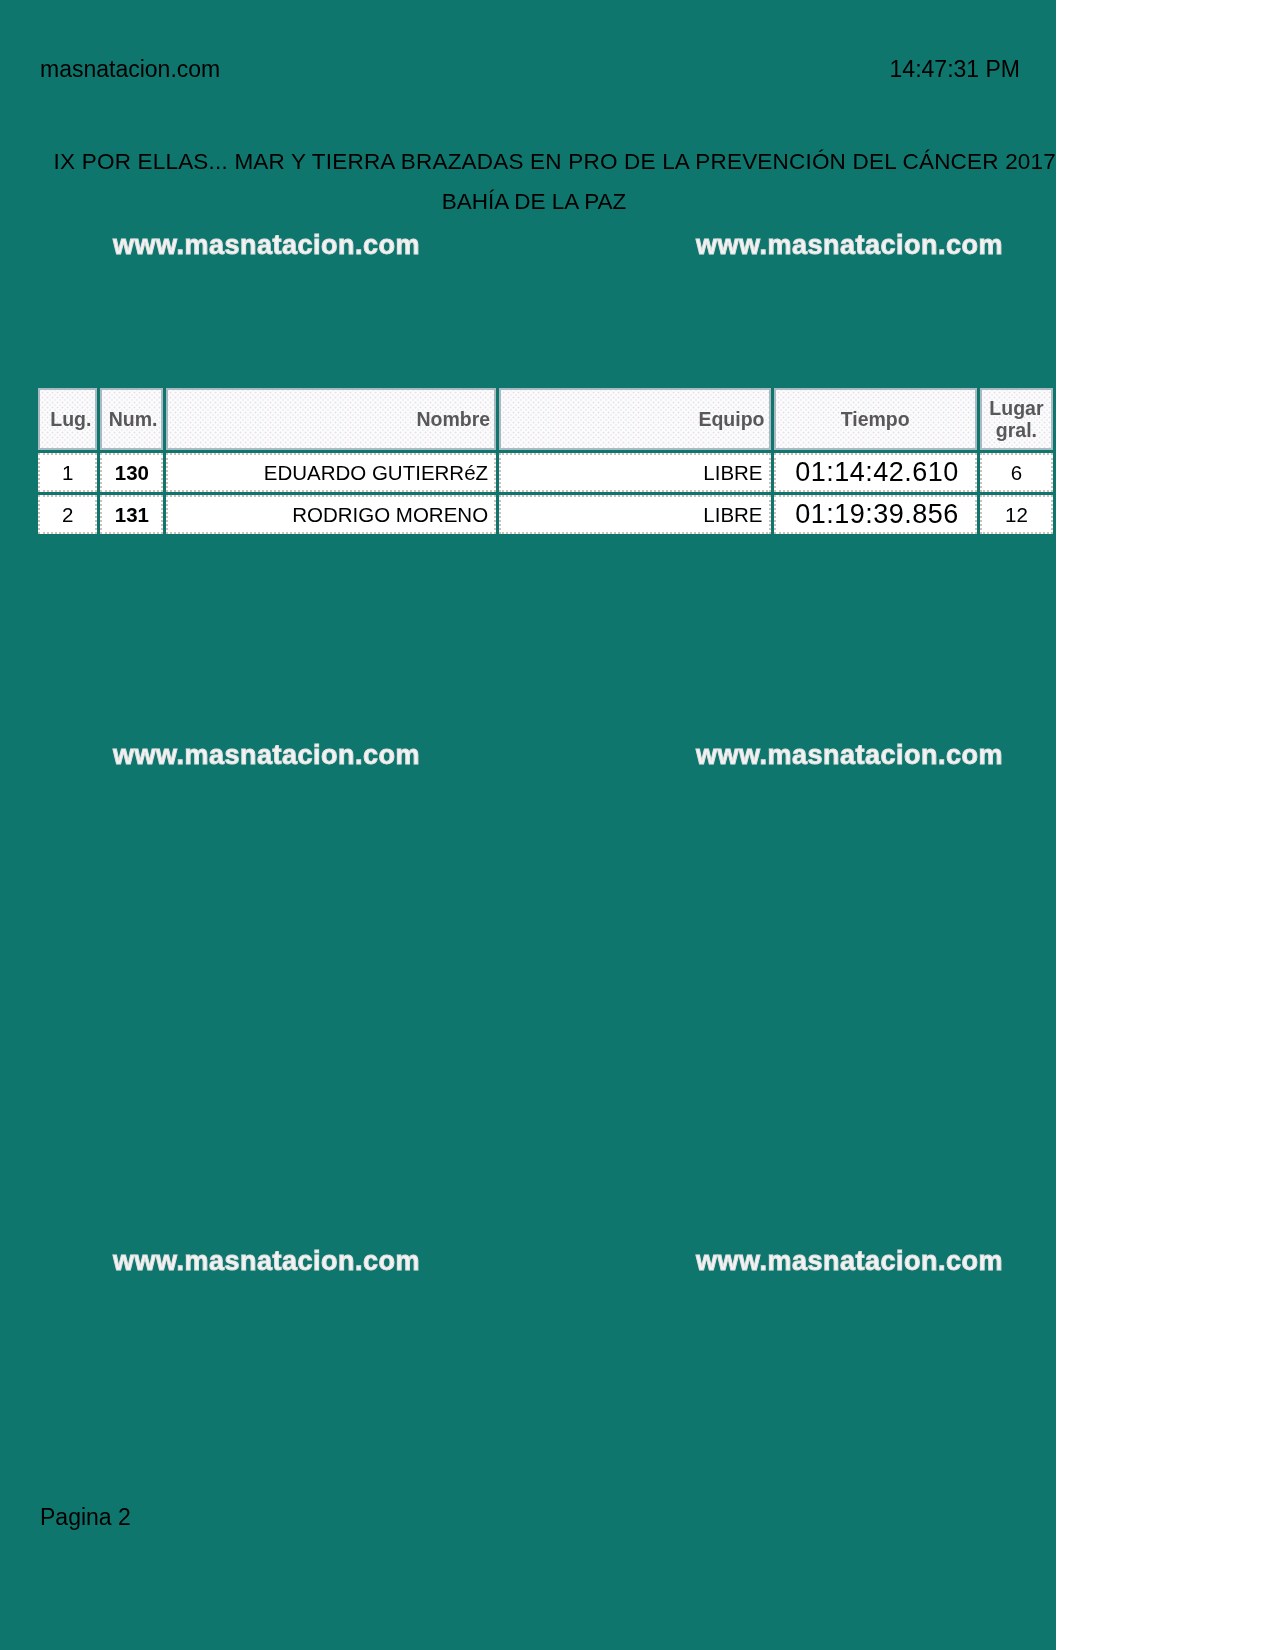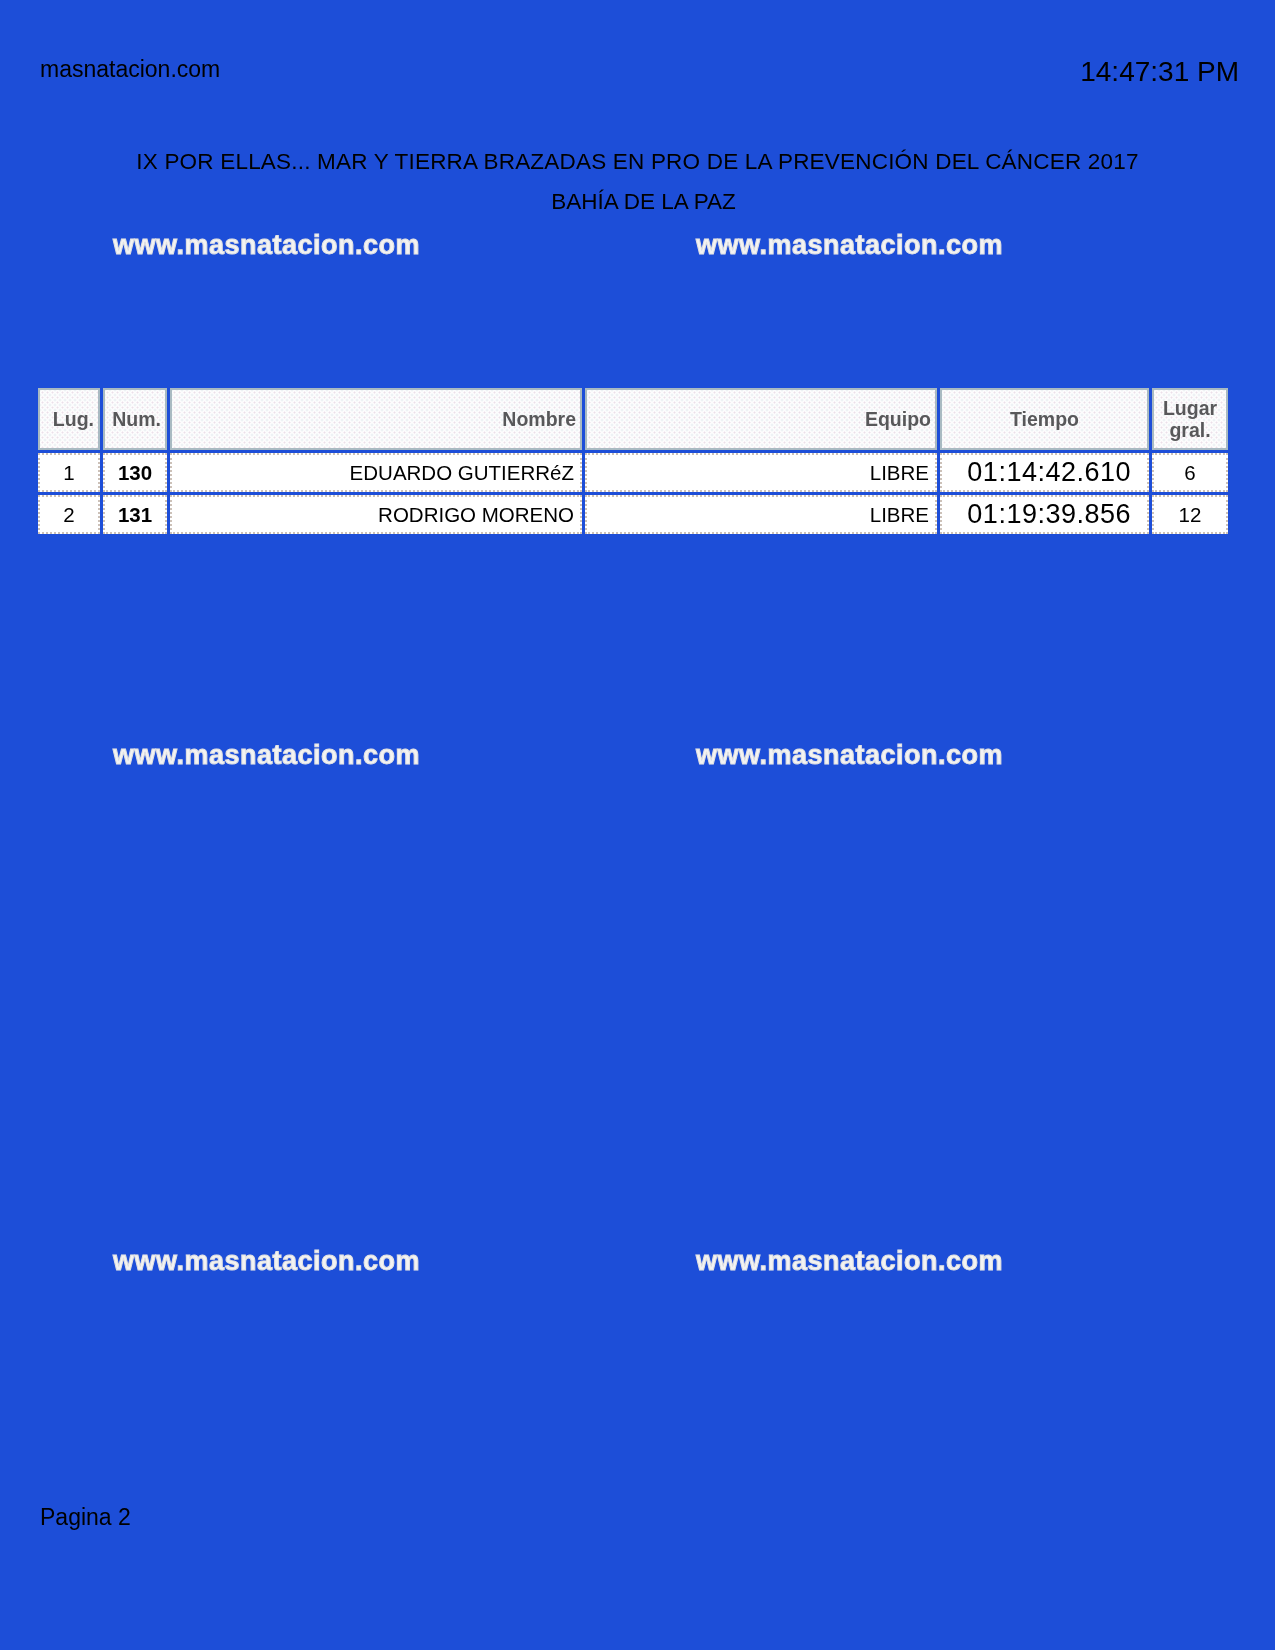--- a/index.html
+++ b/index.html
@@ -6,50 +6,50 @@
     margin: 0;
     padding: 0;
     background: #ffffff;
   }
   body {
     font-family: "Liberation Sans", "DejaVu Sans", sans-serif;
     color: #000000;
   }
   .page {
     position: relative;
-    width: 1275px;
+    width: 1056px;
     height: 1650px;
-    background: #1d4ed8;
+    background: #0f766e;
     overflow: hidden;
   }
 
   
   .site-name {
     position: absolute;
     left: 40px;
     top: 56px;
     font-size: 23px;
     color: #000;
     white-space: nowrap;
   }
   .print-time {
     position: absolute;
     right: 36px;
     top: 56px;
-    font-size: 28px;
+    font-size: 23px;
     color: #000;
     white-space: nowrap;
   }
 
   
   .event-title-1 {
     position: absolute;
     left: 0; right: 0;
     top: 149px;
-    text-align: center;
+    text-align: right;
     font-size: 22.5px;
     letter-spacing: 0.2px;
     white-space: nowrap;
   }
   .event-title-2 {
     position: absolute;
     left: 0; right: 0;
     top: 189px;
     text-align: center;
     font-size: 22.5px;

